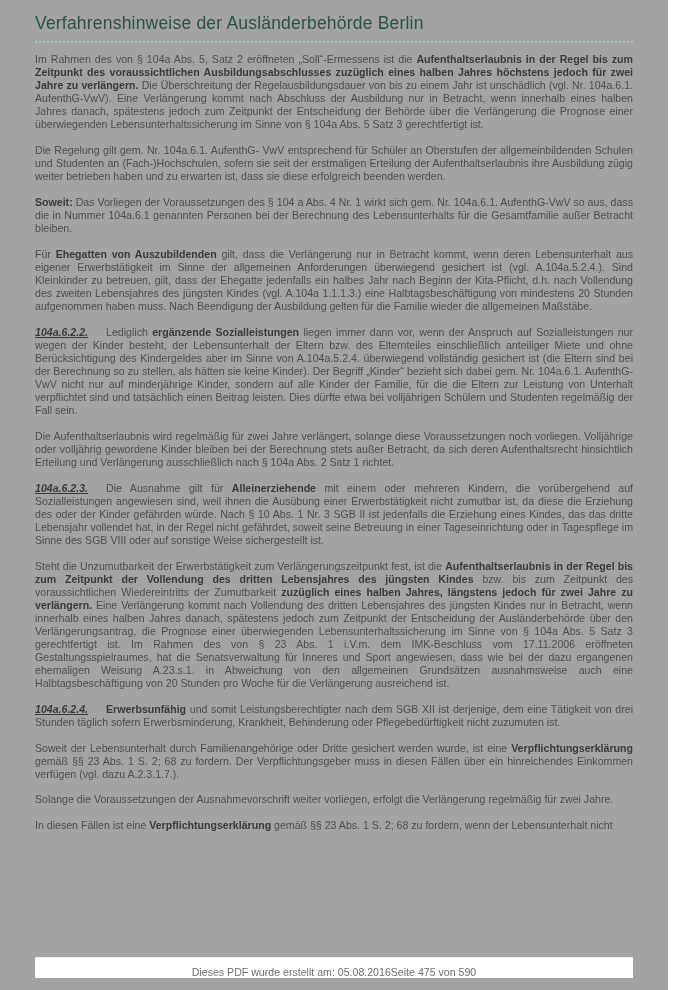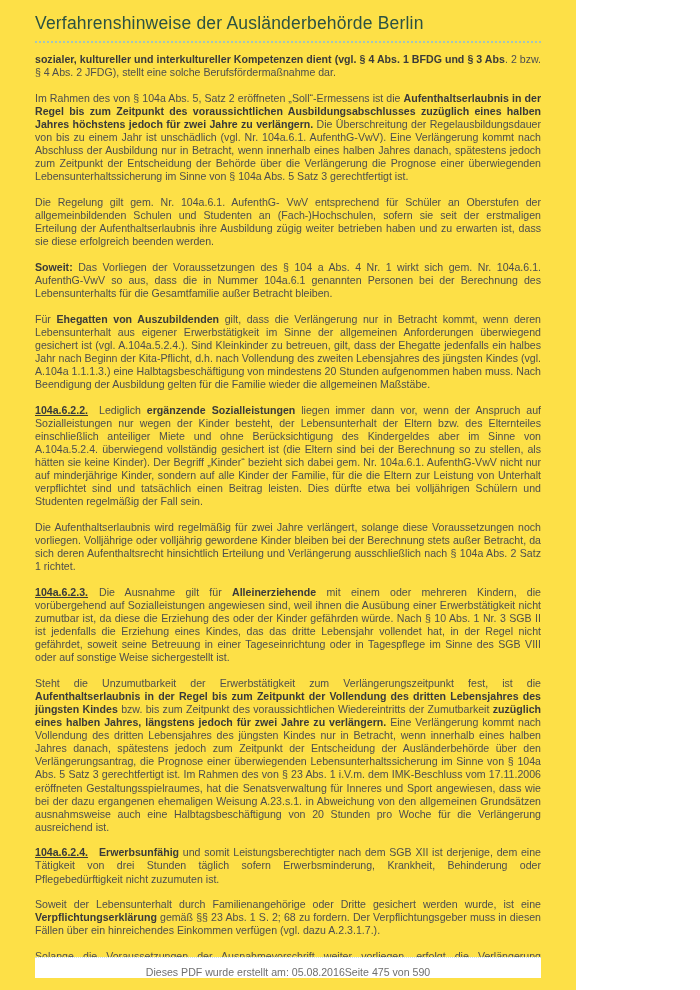--- a/index.html
+++ b/index.html
@@ -7,23 +7,23 @@
     --divider: #a3c6bf;
     --footer-divider: #cfe0dc;
     --body-text: #4e4e4e;
     --bold-text: #3a3a3a;
     --footer-text: #6f6f6f;
   }
   * { box-sizing: border-box; }
   html, body { margin: 0; padding: 0; background: #ffffff; }
   .page {
     position: relative;
-    width: 576px;
+    width: 668px;
     height: 990px;
-    background: #fde047;
+    background: #a3a3a3;
     font-family: "Liberation Sans", sans-serif;
     overflow: hidden;
   }
   .header {
     padding: 13px 35px 0 35px;
   }
   .page-title {
     color: var(--accent);
     font-size: 17.5px;
     font-weight: 400;
@@ -44,21 +44,22 @@
     line-height: 13.1px;
     color: var(--body-text);
     text-align: justify;
   }
   .run.normal { font-weight: 400; }
   .run.bold { font-weight: 700; color: var(--bold-text); }
   .run.section {
     font-weight: 700;
     color: var(--bold-text);
     text-decoration: underline;
-    margin-right: 11px;
+    margin-right: 18px;
+    font-style: italic;
   }
   .footer {
     position: absolute;
     left: 35px;
     right: 35px;
     bottom: 12px;
     display: flex;
     justify-content: center;
     align-items: flex-end;
     border-top: 1px dotted var(--footer-divider);
@@ -72,32 +73,32 @@
 <body>
 
 <div class="page">
   <div class="header">
     <div class="page-title">Verfahrenshinweise der Ausländerbehörde Berlin</div>
   </div>
   <div class="header-divider"></div>
 
   <div class="content">
     <div>
-        <p class="para"><span class="run bold">sozialer, kultureller und interkultureller Kompetenzen dient (vgl. § 4 Abs. 1 BFDG und § 3 Abs</span><span class="run normal">. 2 bzw. § 4 Abs. 2 JFDG), stellt eine solche Berufsfördermaßnahme dar.</span></p>
         <p class="para"><span class="run normal">Im Rahmen des von § 104a Abs. 5, Satz 2 eröffneten „Soll“-Ermessens ist die </span><span class="run bold">Aufenthaltserlaubnis in der Regel bis zum Zeitpunkt des voraussichtlichen Ausbildungsabschlusses zuzüglich eines halben Jahres höchstens jedoch für zwei Jahre zu verlängern.</span><span class="run normal"> Die Überschreitung der Regelausbildungsdauer von bis zu einem Jahr ist unschädlich (vgl. Nr. 104a.6.1. AufenthG-VwV). Eine Verlängerung kommt nach Abschluss der Ausbildung nur in Betracht, wenn innerhalb eines halben Jahres danach, spätestens jedoch zum Zeitpunkt der Entscheidung der Behörde über die Verlängerung die Prognose einer überwiegenden Lebensunterhaltssicherung im Sinne von § 104a Abs. 5 Satz 3 gerechtfertigt ist.</span></p>
         <p class="para"><span class="run normal">Die Regelung gilt gem. Nr. 104a.6.1. AufenthG- VwV entsprechend für Schüler an Oberstufen der allgemeinbildenden Schulen und Studenten an (Fach-)Hochschulen, sofern sie seit der erstmaligen Erteilung der Aufenthaltserlaubnis ihre Ausbildung zügig weiter betrieben haben und zu erwarten ist, dass sie diese erfolgreich beenden werden.</span></p>
         <p class="para"><span class="run bold">Soweit:</span><span class="run normal"> Das Vorliegen der Voraussetzungen des § 104 a Abs. 4 Nr. 1 wirkt sich gem. Nr. 104a.6.1. AufenthG-VwV so aus, dass die in Nummer 104a.6.1 genannten Personen bei der Berechnung des Lebensunterhalts für die Gesamtfamilie außer Betracht bleiben.</span></p>
         <p class="para"><span class="run normal">Für </span><span class="run bold">Ehegatten von Auszubildenden</span><span class="run normal"> gilt, dass die Verlängerung nur in Betracht kommt, wenn deren Lebensunterhalt aus eigener Erwerbstätigkeit im Sinne der allgemeinen Anforderungen überwiegend gesichert ist (vgl. A.104a.5.2.4.). Sind Kleinkinder zu betreuen, gilt, dass der Ehegatte jedenfalls ein halbes Jahr nach Beginn der Kita-Pflicht, d.h. nach Vollendung des zweiten Lebensjahres des jüngsten Kindes (vgl. A.104a 1.1.1.3.) eine Halbtagsbeschäftigung von mindestens 20 Stunden aufgenommen haben muss. Nach Beendigung der Ausbildung gelten für die Familie wieder die allgemeinen Maßstäbe.</span></p>
         <p class="para"><span class="run section">104a.6.2.2.</span><span class="run normal">Lediglich </span><span class="run bold">ergänzende Sozialleistungen</span><span class="run normal"> liegen immer dann vor, wenn der Anspruch auf Sozialleistungen nur wegen der Kinder besteht, der Lebensunterhalt der Eltern bzw. des Elternteiles einschließlich anteiliger Miete und ohne Berücksichtigung des Kindergeldes aber im Sinne von A.104a.5.2.4. überwiegend vollständig gesichert ist (die Eltern sind bei der Berechnung so zu stellen, als hätten sie keine Kinder). Der Begriff „Kinder“ bezieht sich dabei gem. Nr. 104a.6.1. AufenthG-VwV nicht nur auf minderjährige Kinder, sondern auf alle Kinder der Familie, für die die Eltern zur Leistung von Unterhalt verpflichtet sind und tatsächlich einen Beitrag leisten. Dies dürfte etwa bei volljährigen Schülern und Studenten regelmäßig der Fall sein.</span></p>
         <p class="para"><span class="run normal">Die Aufenthaltserlaubnis wird regelmäßig für zwei Jahre verlängert, solange diese Voraussetzungen noch vorliegen. Volljährige oder volljährig gewordene Kinder bleiben bei der Berechnung stets außer Betracht, da sich deren Aufenthaltsrecht hinsichtlich Erteilung und Verlängerung ausschließlich nach § 104a Abs. 2 Satz 1 richtet.</span></p>
         <p class="para"><span class="run section">104a.6.2.3.</span><span class="run normal">Die Ausnahme gilt für </span><span class="run bold">Alleinerziehende</span><span class="run normal"> mit einem oder mehreren Kindern, die vorübergehend auf Sozialleistungen angewiesen sind, weil ihnen die Ausübung einer Erwerbstätigkeit nicht zumutbar ist, da diese die Erziehung des oder der Kinder gefährden würde. Nach § 10 Abs. 1 Nr. 3 SGB II ist jedenfalls die Erziehung eines Kindes, das das dritte Lebensjahr vollendet hat, in der Regel nicht gefährdet, soweit seine Betreuung in einer Tageseinrichtung oder in Tagespflege im Sinne des SGB VIII oder auf sonstige Weise sichergestellt ist.</span></p>
         <p class="para"><span class="run normal">Steht die Unzumutbarkeit der Erwerbstätigkeit zum Verlängerungszeitpunkt fest, ist die </span><span class="run bold">Aufenthaltserlaubnis in der Regel bis zum Zeitpunkt der Vollendung des dritten Lebensjahres des jüngsten Kindes</span><span class="run normal"> bzw. bis zum Zeitpunkt des voraussichtlichen Wiedereintritts der Zumutbarkeit </span><span class="run bold">zuzüglich eines halben Jahres, längstens jedoch für zwei Jahre zu verlängern.</span><span class="run normal"> Eine Verlängerung kommt nach Vollendung des dritten Lebensjahres des jüngsten Kindes nur in Betracht, wenn innerhalb eines halben Jahres danach, spätestens jedoch zum Zeitpunkt der Entscheidung der Ausländerbehörde über den Verlängerungsantrag, die Prognose einer überwiegenden Lebensunterhaltssicherung im Sinne von § 104a Abs. 5 Satz 3 gerechtfertigt ist. Im Rahmen des von § 23 Abs. 1 i.V.m. dem IMK-Beschluss vom 17.11.2006 eröffneten Gestaltungsspielraumes, hat die Senatsverwaltung für Inneres und Sport angewiesen, dass wie bei der dazu ergangenen ehemaligen Weisung A.23.s.1. in Abweichung von den allgemeinen Grundsätzen ausnahmsweise auch eine Halbtagsbeschäftigung von 20 Stunden pro Woche für die Verlängerung ausreichend ist.</span></p>
         <p class="para"><span class="run section">104a.6.2.4.</span><span class="run bold">Erwerbsunfähig</span><span class="run normal"> und somit Leistungsberechtigter nach dem SGB XII ist derjenige, dem eine Tätigkeit von drei Stunden täglich sofern Erwerbsminderung, Krankheit, Behinderung oder Pflegebedürftigkeit nicht zuzumuten ist.</span></p>
         <p class="para"><span class="run normal">Soweit der Lebensunterhalt durch Familienangehörige oder Dritte gesichert werden wurde, ist eine </span><span class="run bold">Verpflichtungserklärung</span><span class="run normal"> gemäß §§ 23 Abs. 1 S. 2; 68 zu fordern. Der Verpflichtungsgeber muss in diesen Fällen über ein hinreichendes Einkommen verfügen (vgl. dazu A.2.3.1.7.).</span></p>
         <p class="para"><span class="run normal">Solange die Voraussetzungen der Ausnahmevorschrift weiter vorliegen, erfolgt die Verlängerung regelmäßig für zwei Jahre.</span></p>
+        <p class="para"><span class="run normal">In diesen Fällen ist eine </span><span class="run bold">Verpflichtungserklärung</span><span class="run normal"> gemäß §§ 23 Abs. 1 S. 2; 68 zu fordern, wenn der Lebensunterhalt nicht</span></p>
       </div>
   </div>
 
   <div class="footer">
     <span>Dieses PDF wurde erstellt am: 05.08.2016</span>
     <span>Seite 475 von 590</span>
   </div>
 </div>
 
 </body></html>

